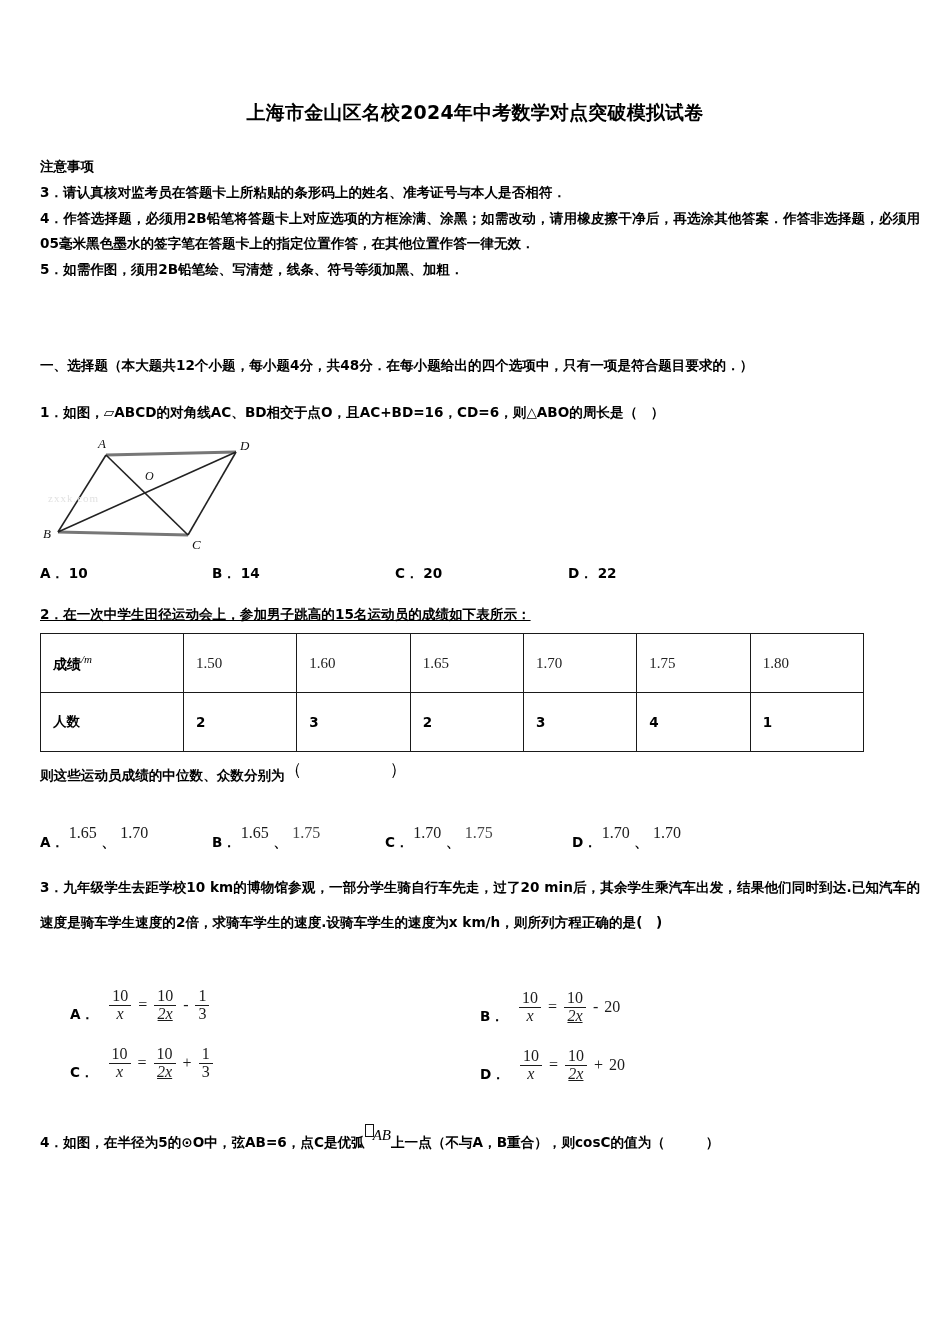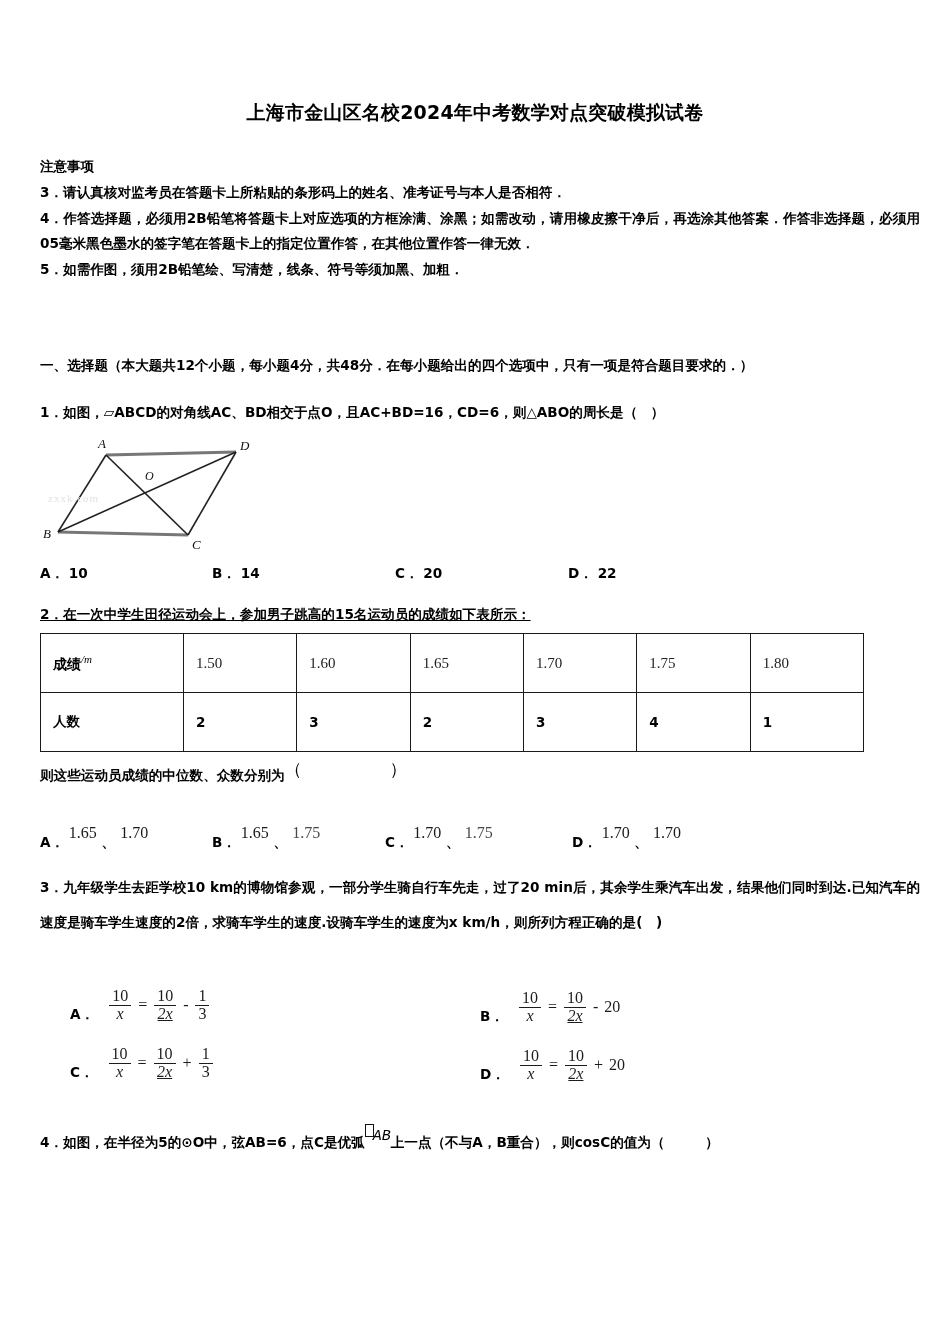--- a/index.html
+++ b/index.html
@@ -190,21 +190,21 @@
   #eqA { left: 30px; top: 0px; }
   #eqB { left: 440px; top: 2px; }
   #eqC { left: 30px; top: 58px; }
   #eqD { left: 440px; top: 60px; }
 
   .arc-sym {
     display: inline-block;
     position: relative;
     top: -7px;
     font-style: italic;
-    font-family: Liberation Mono, monospace;
+    font-family: Liberation Serif, serif;
     font-weight: normal;
     font-size: 15px;
   }
   .tofu {
     display: inline-block;
     width: 7px;
     height: 11px;
     border: 1.3px solid #111;
     position: relative;
     top: -3px;

